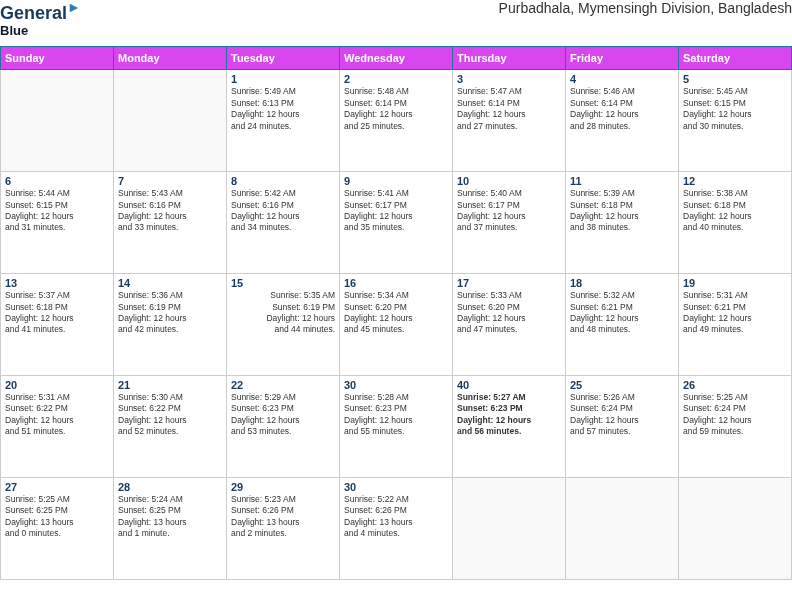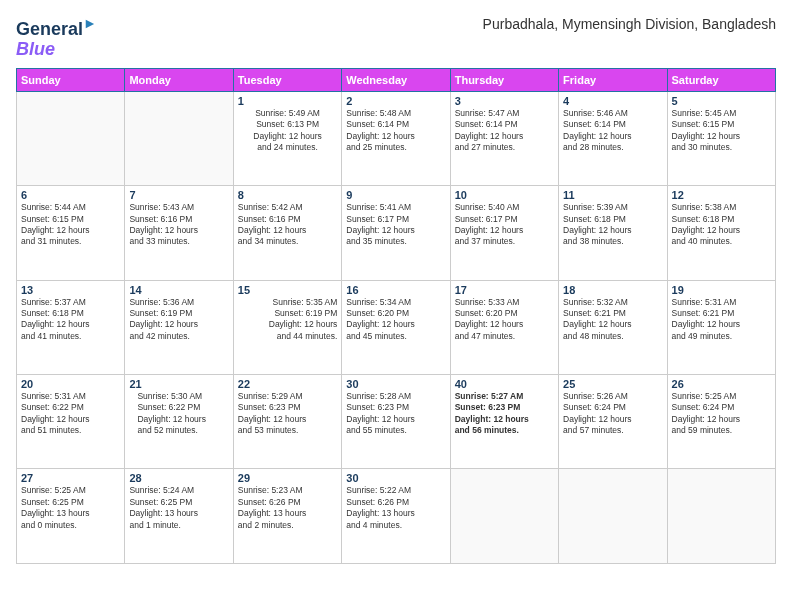--- a/index.html
+++ b/index.html
@@ -6,21 +6,20 @@
     body {
       width: 792px;
       height: 612px;
       font-family: Arial, sans-serif;
       background: #fff;
       overflow: hidden;
     }
     .page {
       width: 792px;
       height: 580px;
-      padding: 16px;
       display: flex;
       flex-direction: column;
     }
     .header {
       display: flex;
       justify-content: space-between;
       align-items: flex-start;
       margin-bottom: 8px;
     }
     .logo {
@@ -94,21 +93,21 @@
 <body>
 
 <div class="page">
   <div class="header">
     <div class="logo">
       <div style="display:flex;align-items:center;">
         <span class="logo-text">
           <span style="color:#1a3a5c;">General</span><span style="color:#2980b9;font-size:14px;vertical-align:super;">►</span>
         </span>
       </div>
-      <span class="logo-text logo-blue" style="font-size:18px;color:#8b5cf6;font-style:italic;">Blue</span>
+      <span class="logo-text logo-blue" style="font-size:13px;color:#0f172a;">Blue</span>
     </div>
     <div class="title-section">
       <div class="location">Purbadhala, Mymensingh Division, Bangladesh</div>
     </div>
   </div>
 
   <table class="calendar">
     <thead>
       <tr>
       <th>Sunday</th>
@@ -119,21 +118,21 @@
           <th>Friday</th>
           <th>Saturday</th>
         </tr>
     </thead>
     <tbody id="calendar-body">
     <tr>
           <td class="empty"></td>
           <td class="empty"></td>
           <td>
             <span class="day-num">1</span>
-            <div class="day-info" style="white-space: pre-line; text-align: center;">Sunrise: 5:49 AM
+            <div class="day-info" style="white-space: pre-line;">Sunrise: 5:49 AM
 Sunset: 6:13 PM
 Daylight: 12 hours
 and 24 minutes.</div>
           </td>
           <td>
             <span class="day-num">2</span>
             <div class="day-info" style="white-space: pre-line;">Sunrise: 5:48 AM
 Sunset: 6:14 PM
 Daylight: 12 hours
 and 25 minutes.</div>
@@ -265,21 +264,21 @@
         <tr>
           <td>
             <span class="day-num">20</span>
             <div class="day-info" style="white-space: pre-line;">Sunrise: 5:31 AM
 Sunset: 6:22 PM
 Daylight: 12 hours
 and 51 minutes.</div>
           </td>
           <td>
             <span class="day-num">21</span>
-            <div class="day-info" style="white-space: pre-line; margin-left: 8px;">Sunrise: 5:30 AM
+            <div class="day-info" style="white-space: pre-line;">Sunrise: 5:30 AM
 Sunset: 6:22 PM
 Daylight: 12 hours
 and 52 minutes.</div>
           </td>
           <td>
             <span class="day-num">22</span>
             <div class="day-info" style="white-space: pre-line;">Sunrise: 5:29 AM
 Sunset: 6:23 PM
 Daylight: 12 hours
 and 53 minutes.</div>

